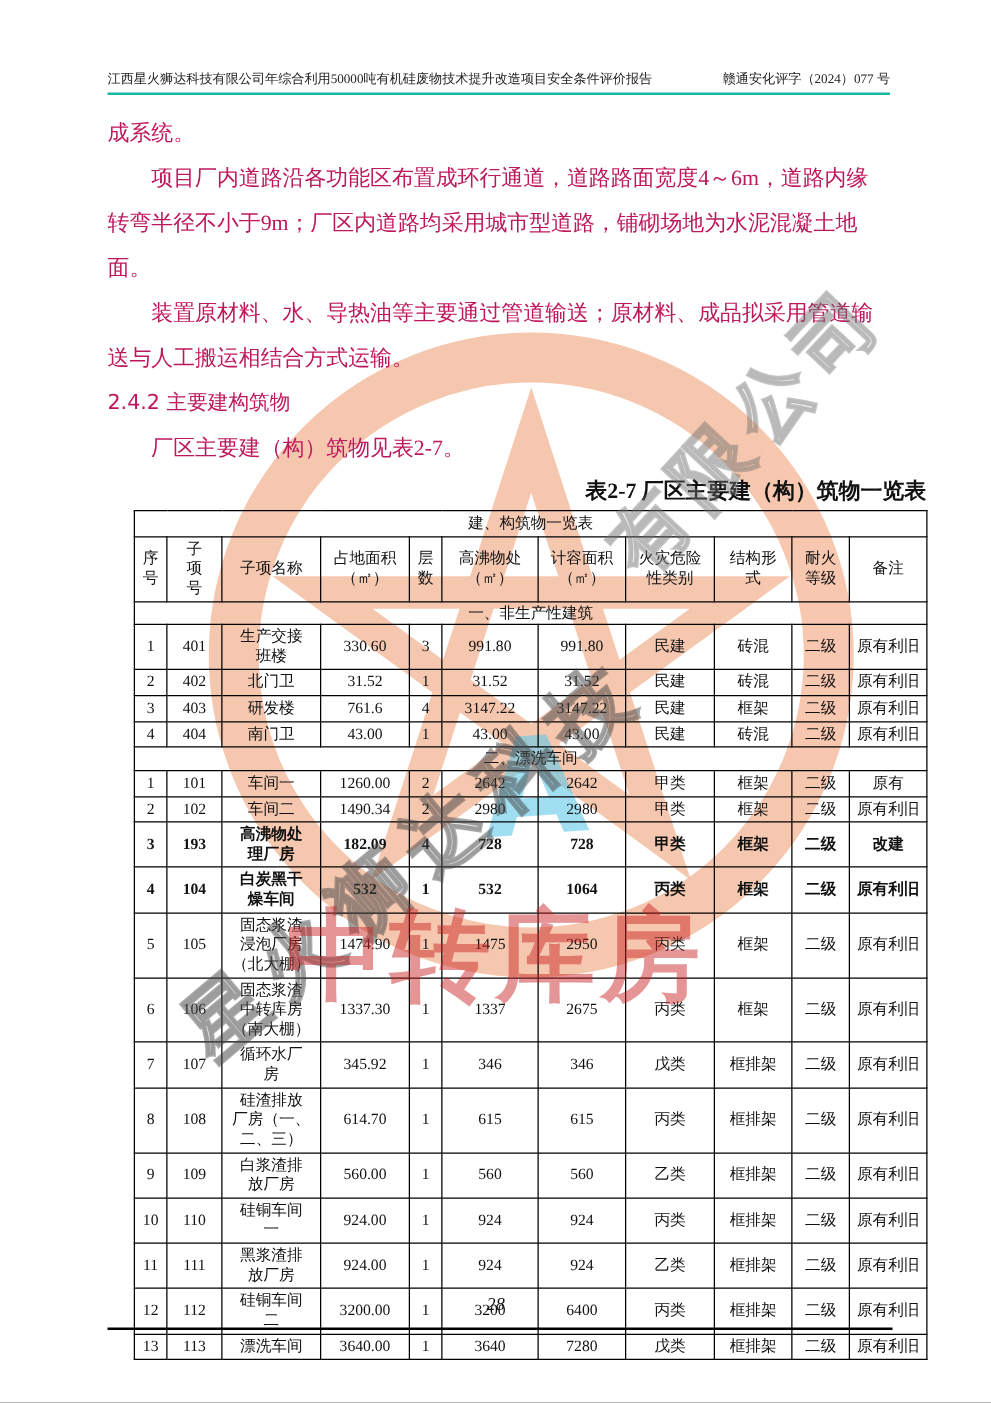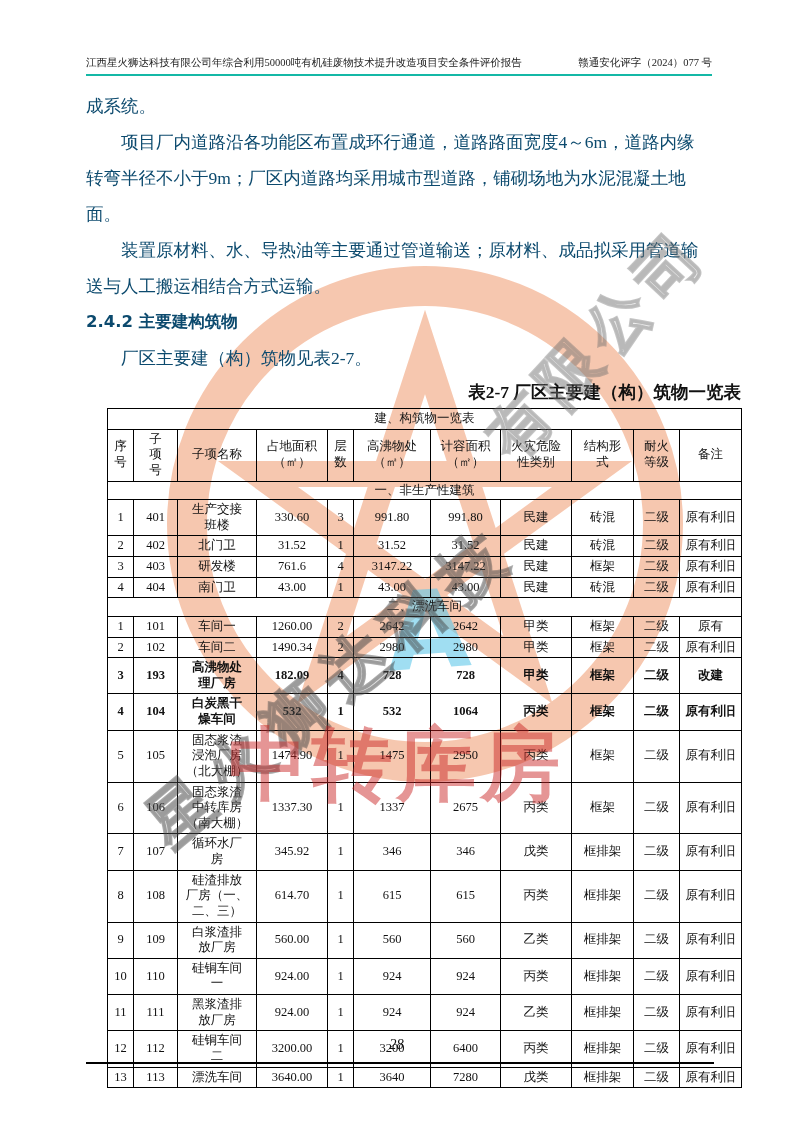--- a/index.html
+++ b/index.html
@@ -6,25 +6,25 @@
   .page{
     position:relative;width:793px;height:1122px;background:#fff;
     margin:0 auto;overflow:hidden;
     font-family:"Liberation Serif","DejaVu Serif",serif;color:#111;
   }
   .content{position:relative;z-index:1;padding:56px 81px 0 86px;box-sizing:border-box;}
   
   .doc-header{display:flex;justify-content:space-between;align-items:flex-end;
     font-size:10.5px;color:#222;padding-bottom:4px;border-bottom:2px solid #14b8a6;}
   
-  .body-text{margin-top:12px;font-size:17.5px;line-height:36px;color:#0c4a6e;}
+  .body-text{margin-top:12px;font-size:17.5px;line-height:36px;color:#be185d;}
   .body-text p{margin:0;}
   .indent{text-indent:2em;}
   .sec-heading{font-family:"DejaVu Sans","Liberation Sans",sans-serif;
-    font-weight:bold;font-size:16.5px;line-height:36px;margin:0;}
+    font-weight:normal;font-size:16.5px;line-height:36px;margin:0;}
   
   .tbl-title{width:634px;margin:4px 0 4px 21px;text-align:right;
     font-weight:bold;font-size:17.5px;line-height:24px;}
   table.main{border-collapse:collapse;table-layout:fixed;width:634px;margin-left:21px;
     font-size:12.5px;line-height:1.25;}
   table.main td,table.main th{border:1px solid #000;text-align:center;vertical-align:middle;
     padding:2px 1px;font-weight:normal;white-space:pre-line;word-break:break-all;}
   tr.cap-row td{padding:2px;}
   tr.section-row td{padding:1px;}
   tr.bold-row td{font-weight:bold;}

